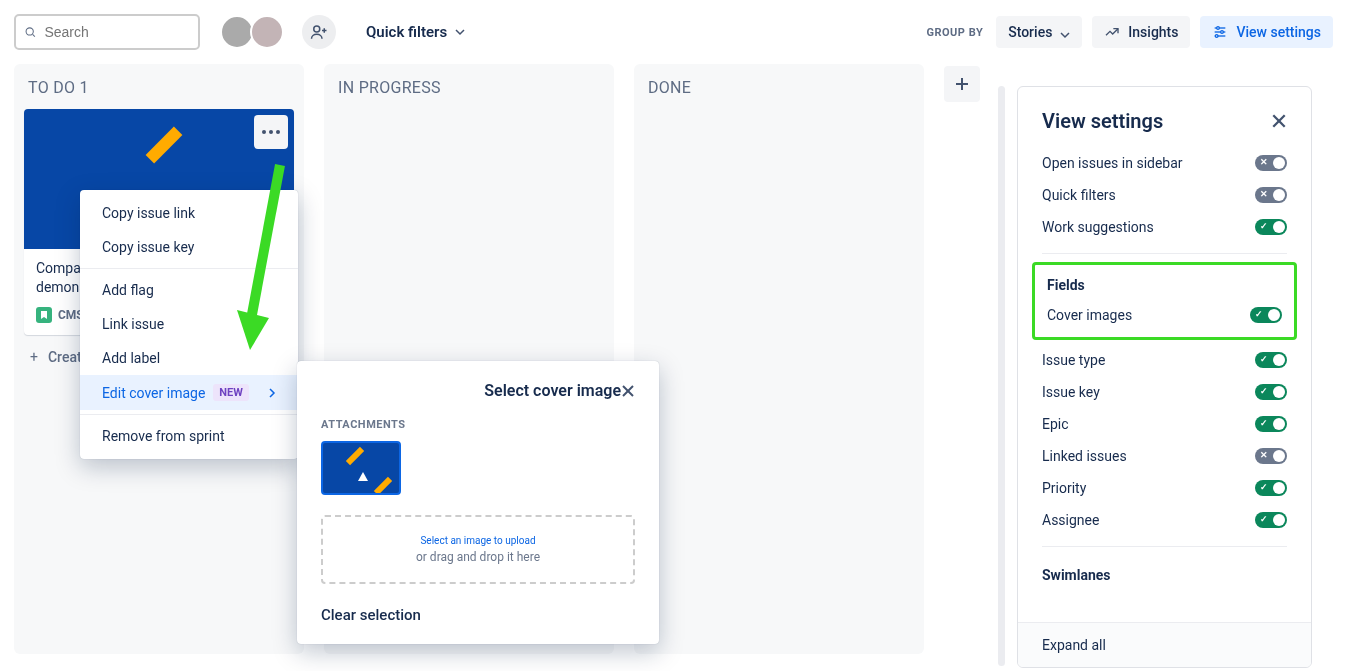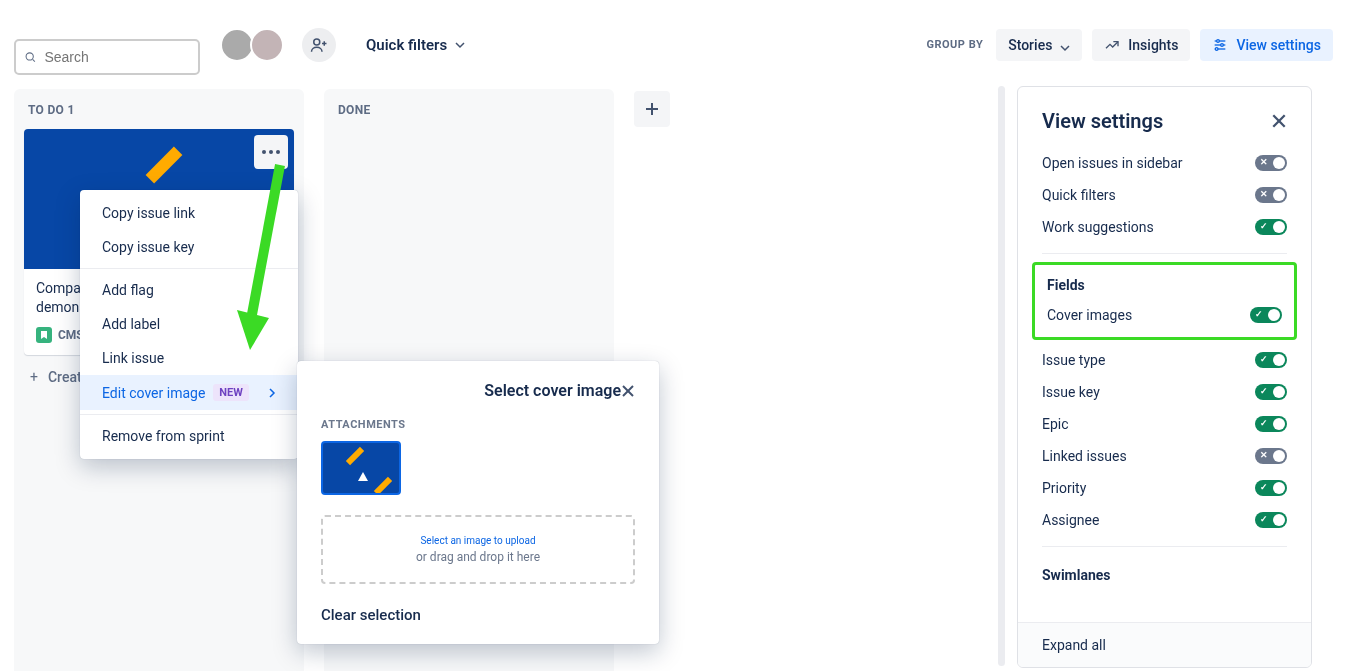--- a/index.html
+++ b/index.html
@@ -22,21 +22,20 @@
   }
   .search-box {
     display: flex;
     align-items: center;
     border: 2px solid #ccc;
     border-radius: 5px;
     height: 36px;
     width: 186px;
     padding: 0 8px;
     gap: 6px;
-    margin-top: 25px;
   }
   .search-icon-svg { width:14px; height:14px; color:#5E6C84; }
   .search-input {
     border: none;
     outline: none;
     font-size: 14px;
     width: 100%;
     color: #5E6C84;
   }
   .avatar-stack {
@@ -83,21 +82,21 @@
     height: 590px;
   }
   .column {
     width: 290px;
     background:#F7F8F9;
     border-radius: 6px;
     padding: 14px 0 10px 0;
     position: relative;
   }
   .col-header {
-    font-size: 12px; font-weight:700; color:#5E6C84;
+    font-size: 16px; font-weight:400; color:#5E6C84;
     padding: 0 14px 12px 14px;
     letter-spacing: 0.3px;
   }
   .card {
     background:#fff; border-radius:4px; margin: 0 10px;
     box-shadow: 0 1px 1px rgba(9,30,66,0.15);
     overflow:hidden;
   }
   .card-cover {
     background:#0747A6;
@@ -325,40 +324,43 @@
           <span>CMS</span>
         </div>
       </div>
     </div>
     <div class="create-link">
       <span class="plus">+</span>
       <span>Creat</span>
     </div>
   </div>
 
+  <div class="column">
+    <div class="col-header">IN PROGRESS</div>
+  </div>
 
   <div class="column">
     <div class="col-header">DONE</div>
   </div>
 
   <div class="add-col-btn">
     <svg width="18" height="18" viewBox="0 0 18 18">
         <line x1="9" y1="3" x2="9" y2="15" stroke="#42526E" stroke-width="2"></line>
         <line x1="3" y1="9" x2="15" y2="9" stroke="#42526E" stroke-width="2"></line>
       </svg>
   </div>
 </div>
 
 <div class="dropdown">
   <div class="dd-item">Copy issue link</div>
   <div class="dd-item">Copy issue key</div>
   <div class="dd-sep"></div>
   <div class="dd-item">Add flag</div>
+  <div class="dd-item">Link issue</div>
   <div class="dd-item">Add label</div>
-  <div class="dd-item">Link issue</div>
   <div class="dd-item highlight">
     <span>Edit cover image</span>
     <span class="badge-new">NEW</span>
     <span class="chev-right">
       <svg width="8" height="10" viewBox="0 0 8 10">
           <path d="M2 1 L6 5 L2 9" fill="none" stroke="#0C66E4" stroke-width="1.5"></path>
         </svg>
     </span>
   </div>
   <div class="dd-sep"></div>

